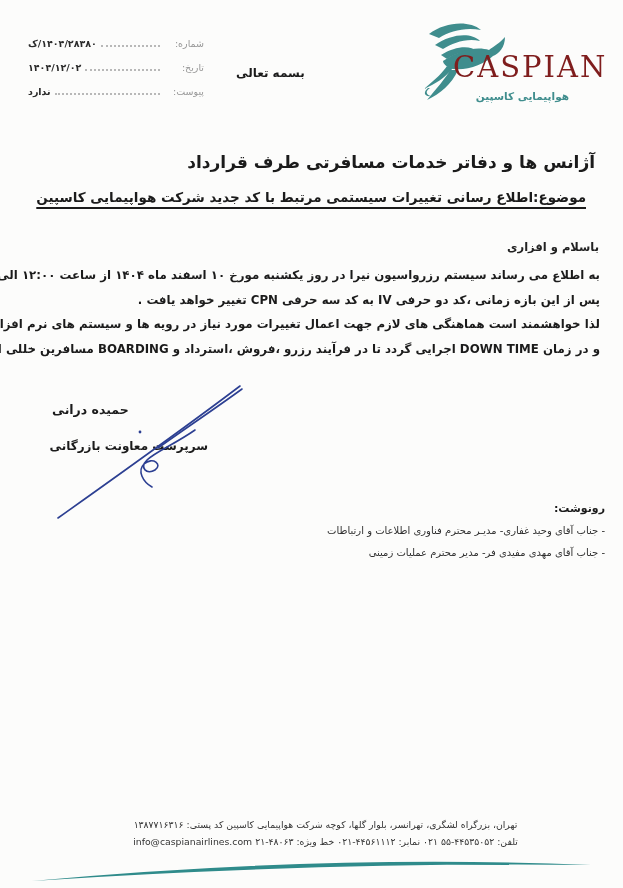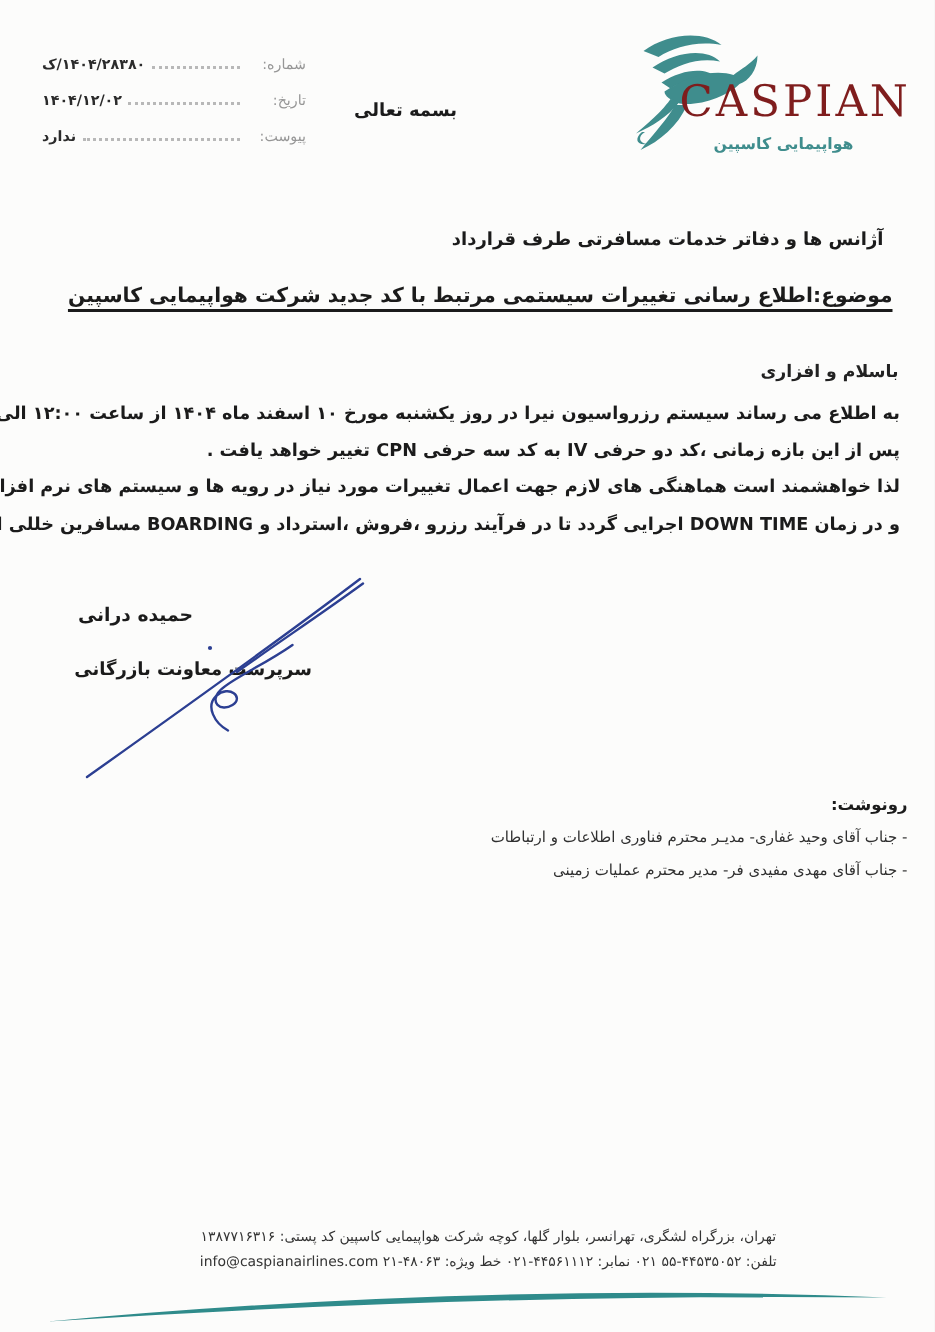--- a/index.html
+++ b/index.html
@@ -21,35 +21,35 @@
   .logo .bird { position:absolute; left:12px; top:2px; }
   .logo .wordmark {
     position:absolute; left:46px; top:32px; font-family:"DejaVu Serif", serif;
     font-size:29px; letter-spacing:2px; color:#7f1d1d; font-weight:400;
   }
   .logo .wordmark-fa {
     position:absolute; left:62px; top:72px; width:100px; text-align:right;
     font-size:10.5px; font-weight:bold; color:#3f8d8d; direction:rtl;
   }
   
-  .recipient { position:absolute; right:34px; top:152px; direction:rtl; font-size:12px; font-weight:bold; }
+  .recipient { position:absolute; right:28px; top:152px; direction:rtl; font-size:17px; font-weight:bold; }
   .subject {
-    position:absolute; right:28px; top:189px; direction:rtl; font-size:13.5px; font-weight:bold;
+    position:absolute; right:37px; top:189px; direction:rtl; font-size:13.5px; font-weight:bold;
     text-decoration:underline; text-decoration-thickness:1.5px; text-underline-offset:5px;
   }
   .salutation { position:absolute; right:24px; top:240px; direction:rtl; font-size:11.5px; font-weight:bold; color:#222; }
   .body-text { position:absolute; right:23px; left:20px; top:263px; direction:rtl; }
   .body-line { font-size:11.8px; font-weight:bold; line-height:24.5px; text-align:right; white-space:nowrap; }
   
   .sig-text { position:absolute; left:52px; top:402px; width:156px; direction:rtl; text-align:left; }
   .sig-name { font-size:12.5px; font-weight:bold; }
   .sig-title { font-size:12px; font-weight:bold; margin-top:22px; white-space:nowrap; }
   .sig-stroke { position:absolute; left:40px; top:372px; z-index:3; }
   
-  .cc { position:absolute; right:18px; top:530px; direction:rtl; text-align:right; }
+  .cc { position:absolute; right:18px; top:502px; direction:rtl; text-align:right; }
   .cc-heading { font-size:11px; font-weight:bold; margin-bottom:5px; }
   .cc-item { font-size:10px; color:#303030; line-height:22px; white-space:nowrap; }
   
   .footer { position:absolute; left:0; right:0; top:817px; text-align:center; direction:rtl; color:#333; }
   .footer-line { font-size:9.3px; line-height:16.5px; white-space:nowrap;padding-left:28px; }
   .swoosh { position:absolute; left:24px; top:851px; }
 </style>
 </head>
 <body>
 

